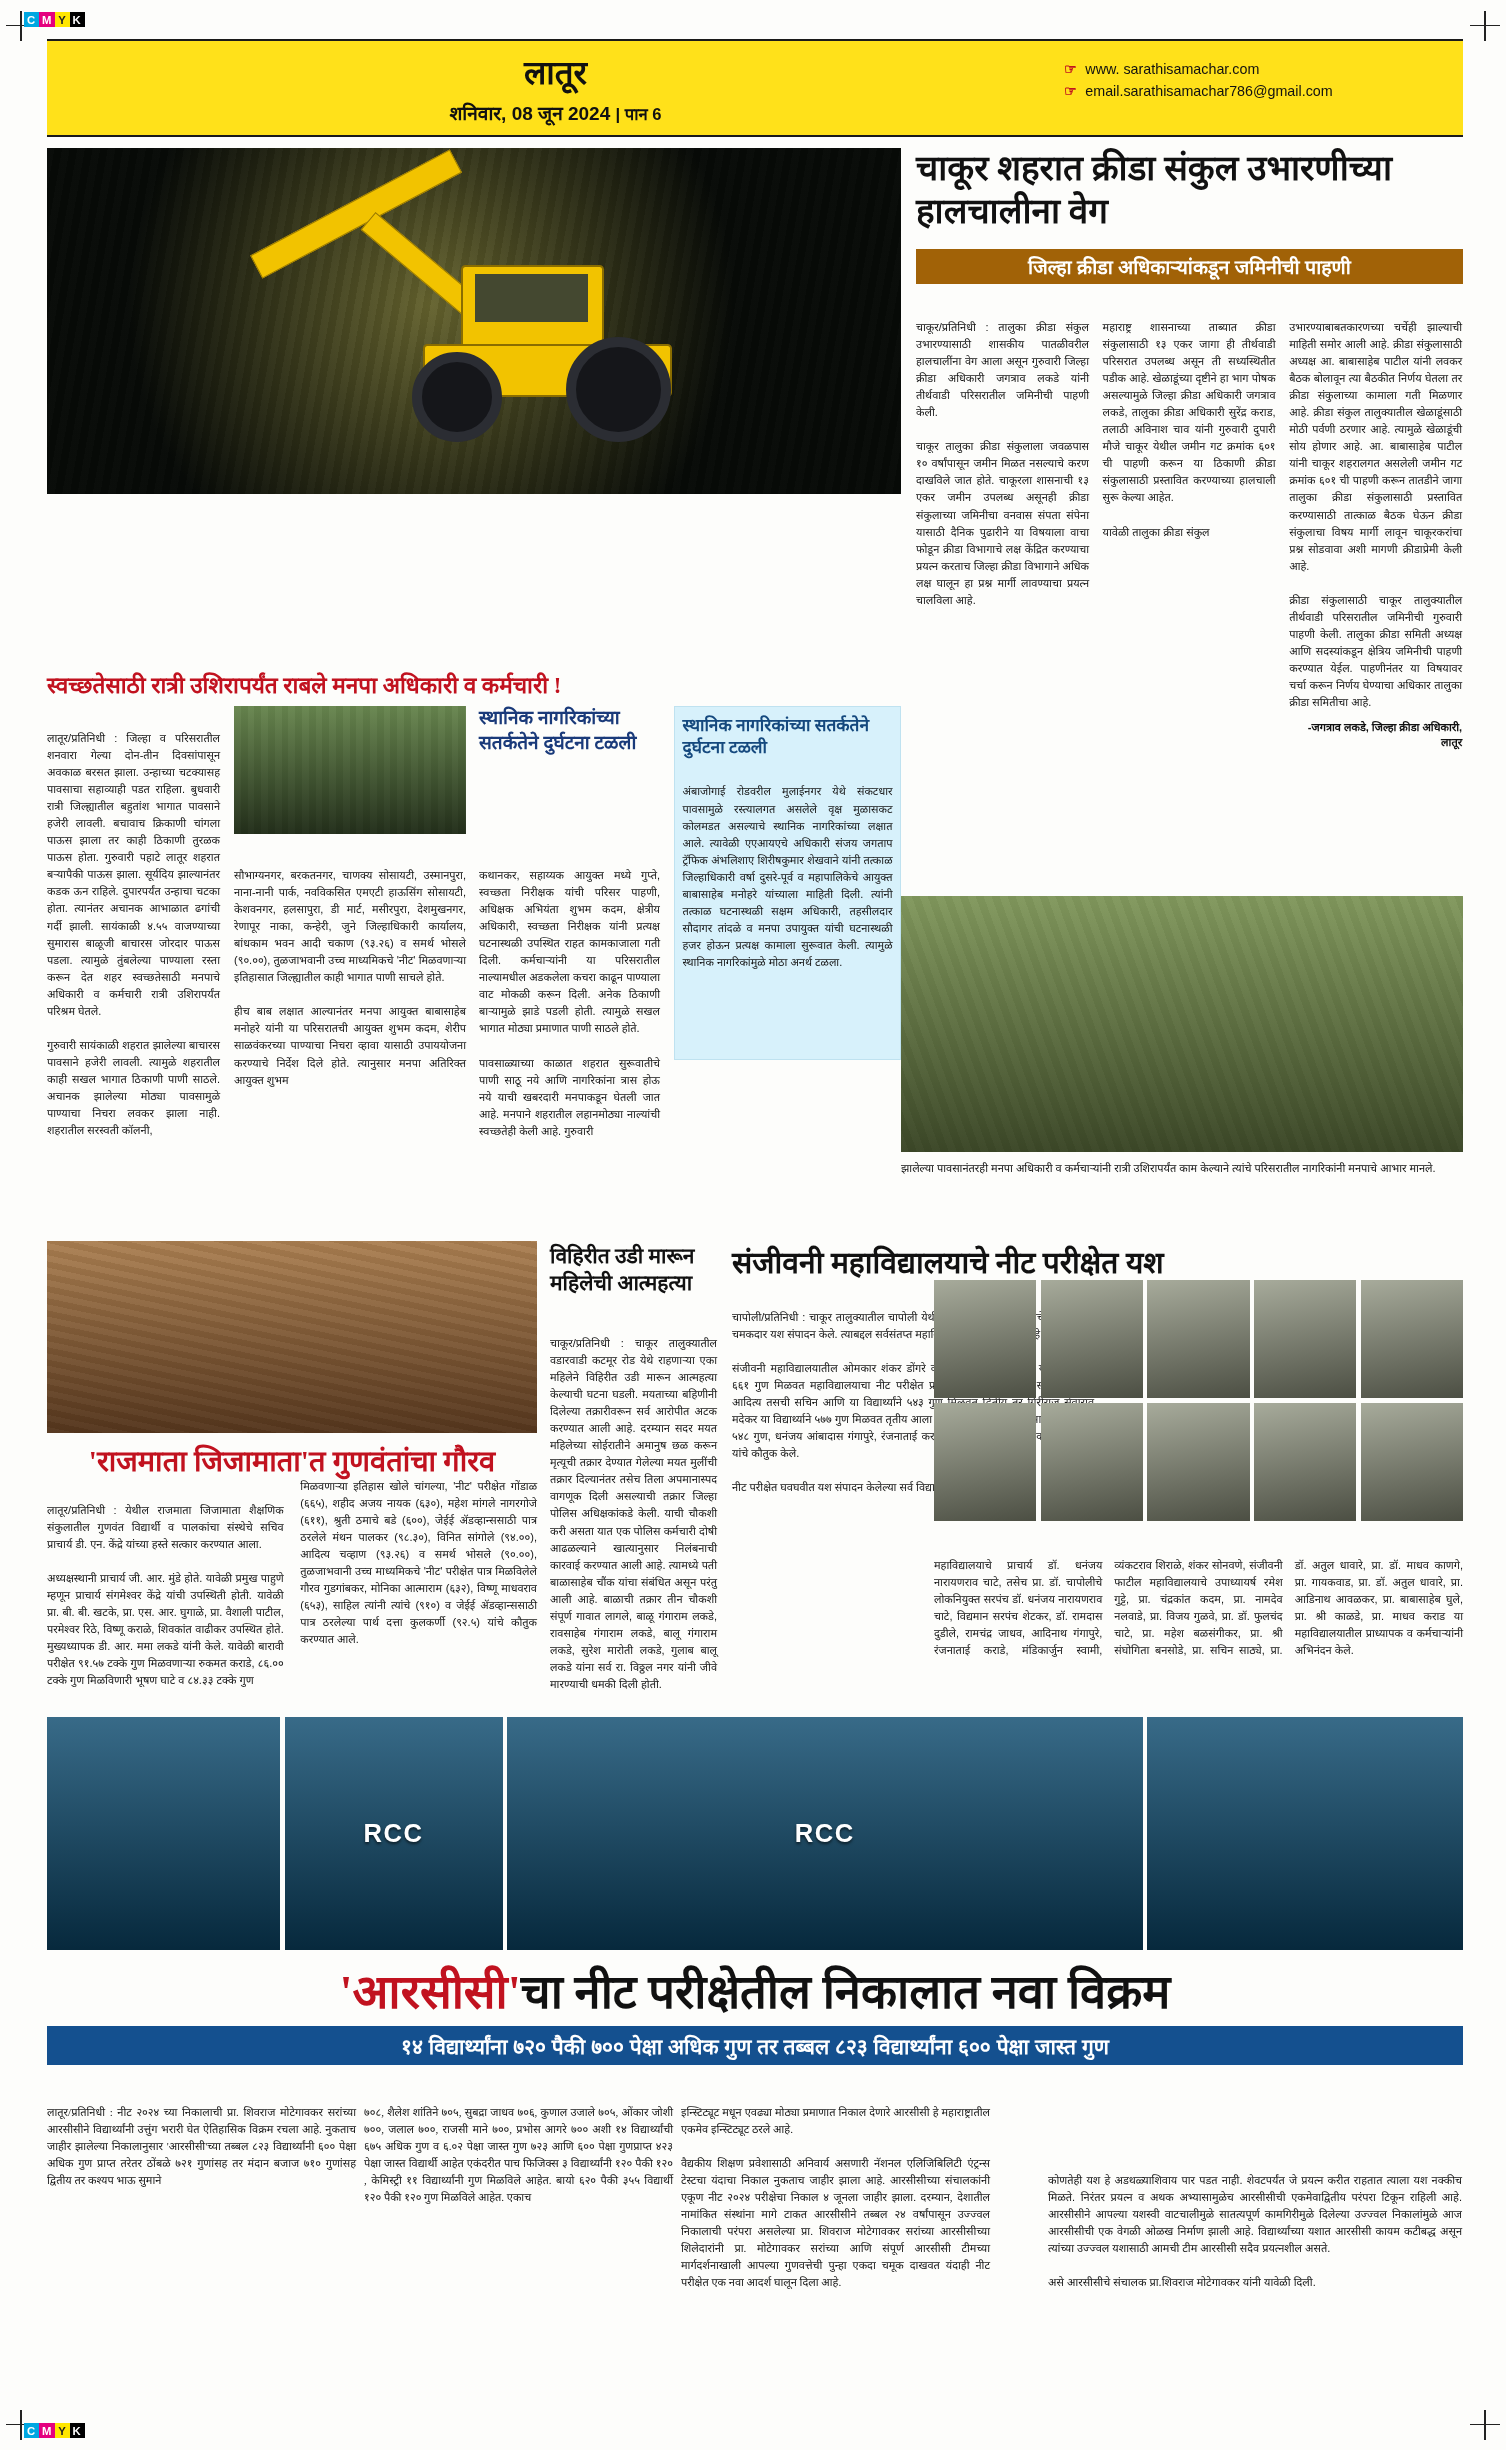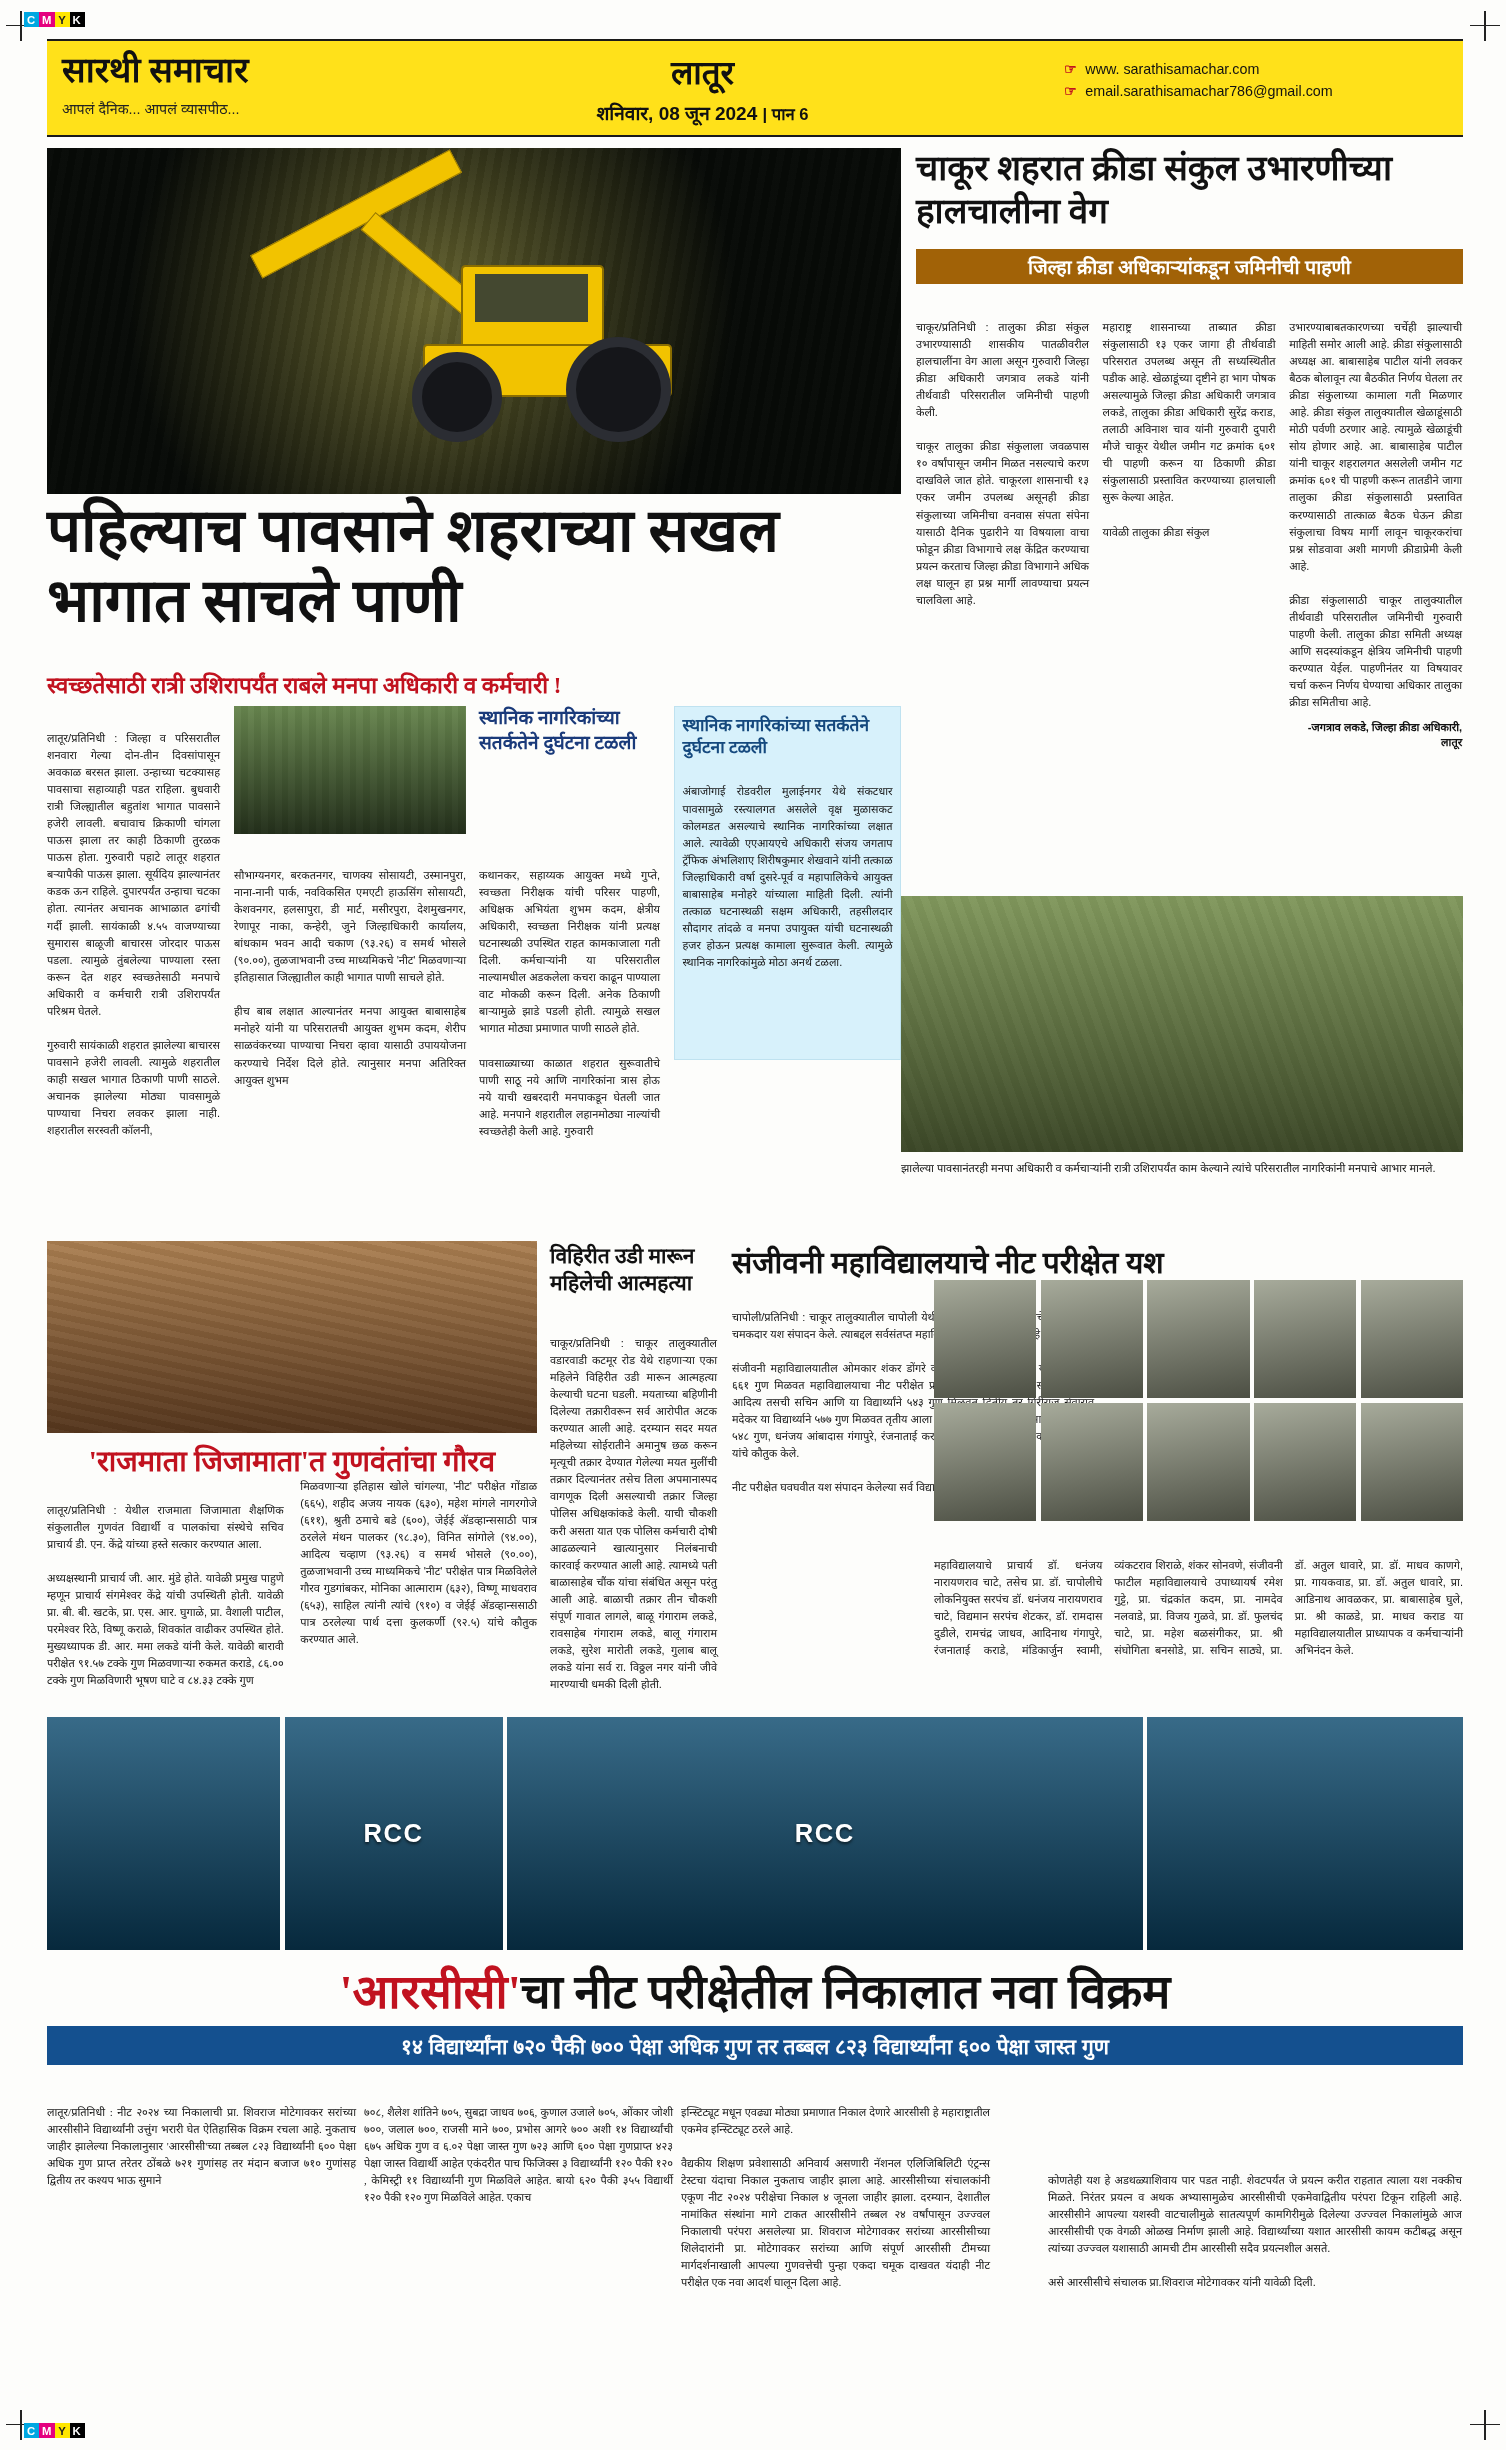--- a/index.html
+++ b/index.html
@@ -322,24 +322,20 @@
     <span class="k">K</span>
   </div>
   <div class="cmyk cmyk-bot">
     <span class="c">C</span>
     <span class="m">M</span>
     <span class="y">Y</span>
     <span class="k">K</span>
   </div>
 
   <div class="masthead">
-    <div class="mast-left">
-      <div class="mast-title">सारथी समाचार</div>
-      <div class="mast-sub">आपलं दैनिक... आपलं व्यासपीठ...</div>
-    </div>
     <div class="mast-center">
       <div class="mast-city">लातूर</div>
       <div class="mast-date">
         <span>शनिवार, 08 जून 2024</span>
         <span class="pg">| पान 6</span>
       </div>
     </div>
     <div class="mast-right">
       <div>
         <span class="bullet">☞</span>
@@ -376,23 +372,20 @@
 
 यावेळी तालुका क्रीडा संकुल</div>
     <div class="col">
       <div class="body-text" style="white-space:pre-line">उभारण्याबाबतकारणच्या चर्चेही झाल्याची माहिती समोर आली आहे. क्रीडा संकुलासाठी अध्यक्ष आ. बाबासाहेब पाटील यांनी लवकर बैठक बोलावून त्या बैठकीत निर्णय घेतला तर क्रीडा संकुलाच्या कामाला गती मिळणार आहे. क्रीडा संकुल तालुक्यातील खेळाडूंसाठी मोठी पर्वणी ठरणार आहे. त्यामुळे खेळाडूंची सोय होणार आहे. आ. बाबासाहेब पाटील यांनी चाकूर शहरालगत असलेली जमीन गट क्रमांक ६०१ ची पाहणी करून तातडीने जागा तालुका क्रीडा संकुलासाठी प्रस्तावित करण्यासाठी तात्काळ बैठक घेऊन क्रीडा संकुलाचा विषय मार्गी लावून चाकूरकरांचा प्रश्न सोडवावा अशी मागणी क्रीडाप्रेमी केली आहे.
 
 क्रीडा संकुलासाठी चाकूर तालुक्यातील तीर्थवाडी परिसरातील जमिनीची गुरुवारी पाहणी केली. तालुका क्रीडा समिती अध्यक्ष आणि सदस्यांकडून क्षेत्रिय जमिनीची पाहणी करण्यात येईल. पाहणीनंतर या विषयावर चर्चा करून निर्णय घेण्याचा अधिकार तालुका क्रीडा समितीचा आहे.</div>
       <div class="sign">-जगत्राव लकडे, जिल्हा क्रीडा अधिकारी, लातूर</div>
     </div>
   </div>
 
-  <div class="big-head">
-    <h1>पहिल्याच पावसाने शहराच्या सखल भागात साचले पाणी</h1>
-  </div>
   <div class="big-sub">स्वच्छतेसाठी रात्री उशिरापर्यंत राबले मनपा अधिकारी व कर्मचारी !</div>
 
   <div class="mid-block">
     <div class="mid-col1 body-text" style="white-space:pre-line">लातूर/प्रतिनिधी : जिल्हा व परिसरातील शनवारा गेल्या दोन-तीन दिवसांपासून अवकाळ बरसत झाला. उन्हाच्या चटक्यासह पावसाचा सहाव्याही पडत राहिला. बुधवारी रात्री जिल्ह्यातील बहुतांश भागात पावसाने हजेरी लावली. बचावाच क्रिकाणी चांगला पाऊस झाला तर काही ठिकाणी तुरळक पाऊस होता. गुरुवारी पहाटे लातूर शहरात बऱ्यापैकी पाऊस झाला. सूर्यदिय झाल्यानंतर कडक ऊन राहिले. दुपारपर्यंत उन्हाचा चटका होता. त्यानंतर अचानक आभाळात ढगांची गर्दी झाली. सायंकाळी ४.५५ वाजण्याच्या सुमारास बाळूजी बाचारस जोरदार पाऊस पडला. त्यामुळे तुंबलेल्या पाण्याला रस्ता करून देत शहर स्वच्छतेसाठी मनपाचे अधिकारी व कर्मचारी रात्री उशिरापर्यंत परिश्रम घेतले.
 
 गुरुवारी सायंकाळी शहरात झालेल्या बाचारस पावसाने हजेरी लावली. त्यामुळे शहरातील काही सखल भागात ठिकाणी पाणी साठले. अचानक झालेल्या मोठ्या पावसामुळे पाण्याचा निचरा लवकर झाला नाही. शहरातील सरस्वती कॉलनी,</div>
 
     <div class="mid-photo photo"></div>
     <div class="mid-col2 body-text" style="white-space:pre-line">सौभाग्यनगर, बरकतनगर, चाणक्य सोसायटी, उस्मानपुरा, नाना-नानी पार्क, नवविकसित एमएटी हाऊसिंग सोसायटी, केशवनगर, हलसापुरा, डी मार्ट, मसीरपुरा, देशमुखनगर, रेणापूर नाका, कन्हेरी, जुने जिल्हाधिकारी कार्यालय, बांधकाम भवन आदी चकाण (९३.२६) व समर्थ भोसले (९०.००), तुळजाभवानी उच्च माध्यमिकचे 'नीट' मिळवणाऱ्या इतिहासात जिल्ह्यातील काही भागात पाणी साचले होते.
 

